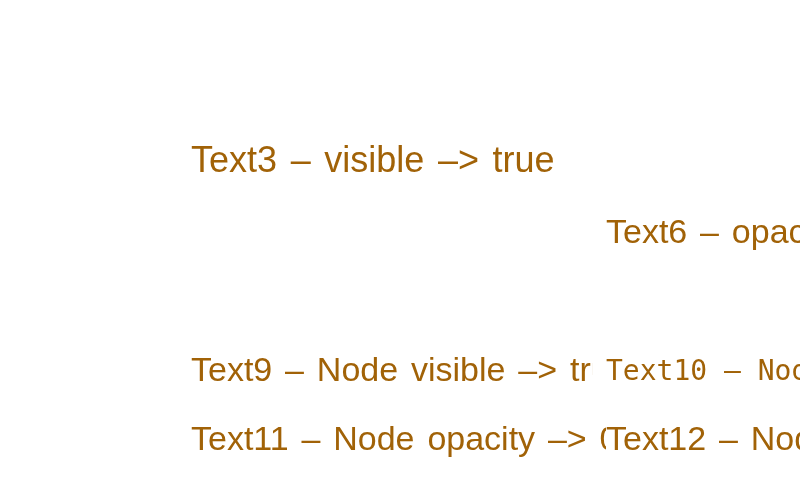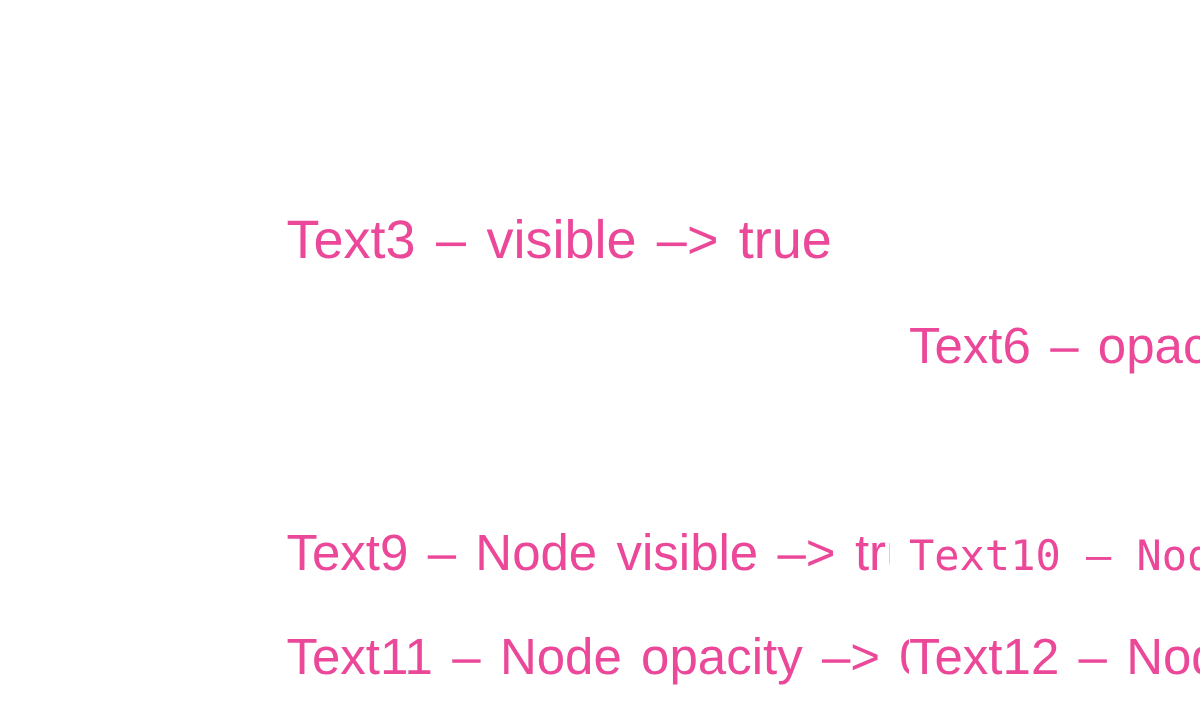--- a/index.html
+++ b/index.html
@@ -12,21 +12,21 @@
     height: 480px;
     background: #ffffff;
     overflow: hidden;
   }
   .txt {
     position: absolute;
     white-space: nowrap;
     overflow: hidden;
     line-height: 1;
     height: 46px;
-    color: #ec4899;
+    color: #a16207;
   }
   .sans {
     font-family: "Liberation Sans", sans-serif;
     font-size: 34px;
     word-spacing: 0.1em;
   }
   .sans-lg {
     font-family: "Liberation Sans", sans-serif;
     font-size: 36px;
     word-spacing: 0.1em;

